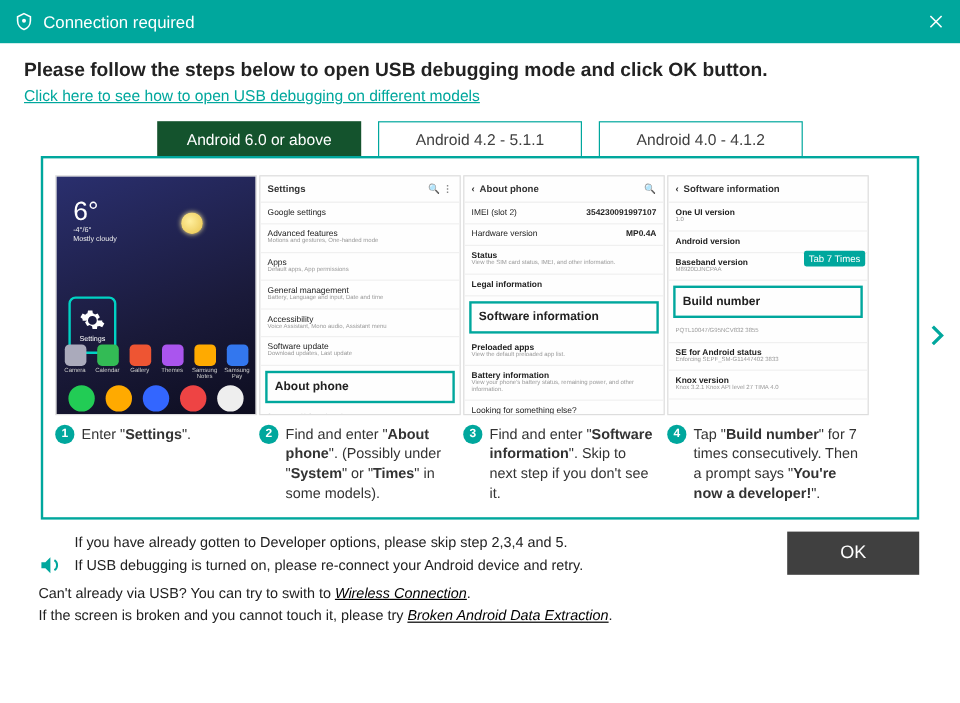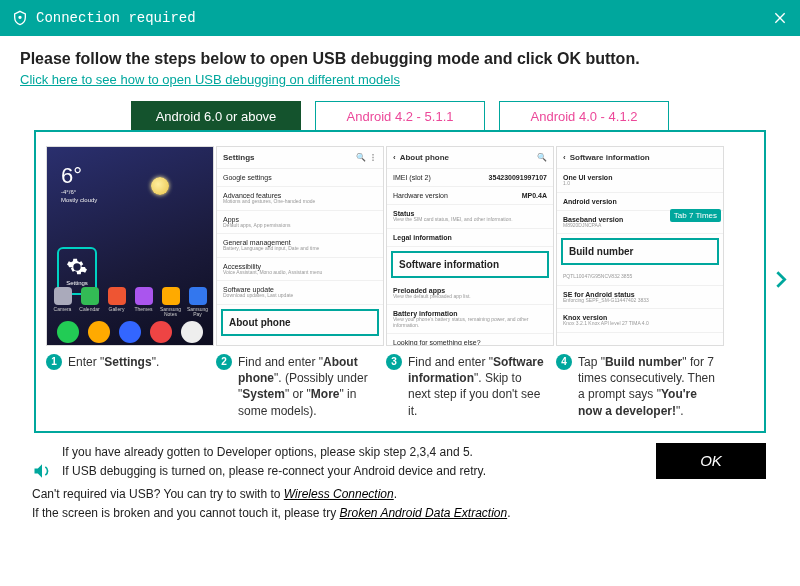--- a/index.html
+++ b/index.html
@@ -1,27 +1,27 @@
 <!DOCTYPE html>
 <html><head>
 <meta charset="utf-8">
 <style>
   * { box-sizing: border-box; margin: 0; padding: 0; }
   body { font-family: Arial, sans-serif; background: #fff; width: 800px; height: 586px; overflow: hidden; font-size: 12px; color: #333; }
   .titlebar { background: #00a79d; color: #fff; height: 36px; display: flex; align-items: center; padding: 0 12px; }
   .titlebar .shield { width: 16px; height: 16px; margin-right: 8px; }
-  .titlebar .title { font-size: 14px; flex: 1; font-family: Liberation Mono, monospace; }
+  .titlebar .title { font-size: 14px; flex: 1; }
   .titlebar .close { width: 16px; height: 16px; cursor: pointer; }
   .header { padding: 14px 20px 6px; }
   .header h1 { font-size: 16px; font-weight: bold; color: #222; }
   .header a { color: #00a79d; text-decoration: underline; font-size: 13px; display: inline-block; margin-top: 4px; }
   .tabs { display: flex; justify-content: center; gap: 14px; margin-top: 8px; padding: 0 40px; }
   .tab { width: 170px; height: 30px; display: flex; align-items: center; justify-content: center; font-size: 13px; cursor: pointer; }
   .tab.active { background: #14532d; color: #fff; }
-  .tab.inactive { border: 1px solid #00a79d; color: #ec4899; background: #fff; text-align: right; }
+  .tab.inactive { border: 1px solid #00a79d; color: #404040; background: #fff; text-align: right; }
   .content-box { border: 2px solid #00a79d; margin: 0 34px; padding: 14px 10px 12px; position: relative; margin-top: -1px; }
   .steps { display: flex; gap: 10px; }
   .step { width: 160px; }
   .screenshot { width: 168px; height: 200px; border: 1px solid #ddd; position: relative; overflow: hidden; font-size: 7px; color: #555; background: #fafafa;}
   .sc1 { background: linear-gradient(160deg,#2a2f6e 0%, #1a1a3a 60%, #0d0d1f 100%); }
   .sc1 .clock { color: #fff; font-size: 22px; padding: 16px 0 0 14px; }
   .sc1 .weather { color:#eee; font-size:6px; padding-left:14px; line-height:1.3;}
   .sc1 .moon { position:absolute; top:30px; right:44px; width:18px; height:18px; border-radius:50%; background: radial-gradient(circle at 40% 40%, #ffef9e, #e8c24a); box-shadow: 0 0 4px #ffef9e;}
   .gear-hi { position: absolute; left: 10px; top: 100px; width: 40px; height: 48px; border: 2px solid #00d2c3; border-radius: 6px; display:flex; flex-direction:column; align-items:center; justify-content:center;}
   .gear-hi svg{width:22px;height:22px;}
@@ -46,21 +46,21 @@
   .num { min-width:16px;width:16px;height:16px;border-radius:50%;background:#00a79d;color:#fff;display:flex;align-items:center;justify-content:center;font-size:10px;font-weight:bold;}
   .arrow { position:absolute; right:-28px; top:50%; transform:translateY(-50%); cursor:pointer;}
   .arrow svg{width:22px;height:22px;}
   .footer { padding: 10px 34px 0 16px; position: relative; }
   .frow { display:flex; align-items:flex-end; gap:10px; }
   .speaker { margin-top:4px; margin-left:16px;}
   .flines p { font-size:12px; color:#222; line-height:1.6; }
   .extra { margin-left:16px; margin-top:4px;}
   .extra p{ font-size:12px; color:#222; line-height:1.6;}
   a.link { color:#000000; text-decoration:underline;font-style:italic; }
-  .okbtn { position:absolute; right:34px; top:10px; width:110px; height:36px; background:#000000; color:#fff; border:none; font-size:15px; cursor:pointer; display:flex;align-items:center;justify-content:center;font-style:italic;}
+  .okbtn { position:absolute; right:34px; top:10px; width:110px; height:36px; background:#404040; color:#fff; border:none; font-size:15px; cursor:pointer; display:flex;align-items:center;justify-content:center;}
 </style>
 </head>
 <body>
 
 <div class="titlebar">
   <svg class="shield" viewBox="0 0 24 24" fill="none" stroke="#fff" stroke-width="2">
       <path d="M12 2 L20 6 V11 C20 16 16.5 20.5 12 22 C7.5 20.5 4 16 4 11 V6 Z"></path>
       <circle cx="12" cy="11" r="1.5" fill="#fff"></circle>
     </svg>
   <div class="title">Connection required</div>
@@ -167,21 +167,21 @@
             <div class="t">Software update</div>
             <div class="d">Download updates, Last update</div>
           </div>
         <div class="hi-row">About phone</div>
         <div class="srow dim">
             <div class="d">Status, Legal information, Phone name</div>
           </div>
       </div>
       <div class="caption">
         <div class="num">2</div>
-        <div id="cap2">Find and enter "<b>About phone</b>". (Possibly under "<b>System</b>" or "<b>More</b>" in some models).</div>
+        <div id="cap2">Find and enter "<b>About phone</b>". (Possibly under "<b>System</b>" or "<b>Times</b>" in some models).</div>
       </div>
     </div>
 
     <div class="step">
       <div class="screenshot sc3">
         <div class="shdr">
             <span class="back">‹</span>
             <span>About phone</span>
             <span class="q">🔍</span>
           </div>
@@ -272,17 +272,17 @@
     <svg class="speaker" width="20" height="20" viewBox="0 0 24 24" fill="#00a79d">
         <path d="M3 9v6h4l5 5V4L7 9H3z"></path>
         <path d="M16 7a6 6 0 010 10" stroke="#00a79d" fill="none" stroke-width="2"></path>
       </svg>
     <div class="flines">
       <p>If you have already gotten to Developer options, please skip step 2,3,4 and 5.</p>
       <p>If USB debugging is turned on, please re-connect your Android device and retry.</p>
     </div>
   </div>
   <div class="extra">
-    <p><span>Can't required via USB? You can try to swith to </span><a href="#" class="link">Wireless Connection</a><span>.</span></p>
+    <p><span>Can't already via USB? You can try to swith to </span><a href="#" class="link">Wireless Connection</a><span>.</span></p>
     <p><span>If the screen is broken and you cannot touch it, please try </span><a href="#" class="link">Broken Android Data Extraction</a><span>.</span></p>
   </div>
   <button class="okbtn">OK</button>
 </div>
 
 </body></html>

